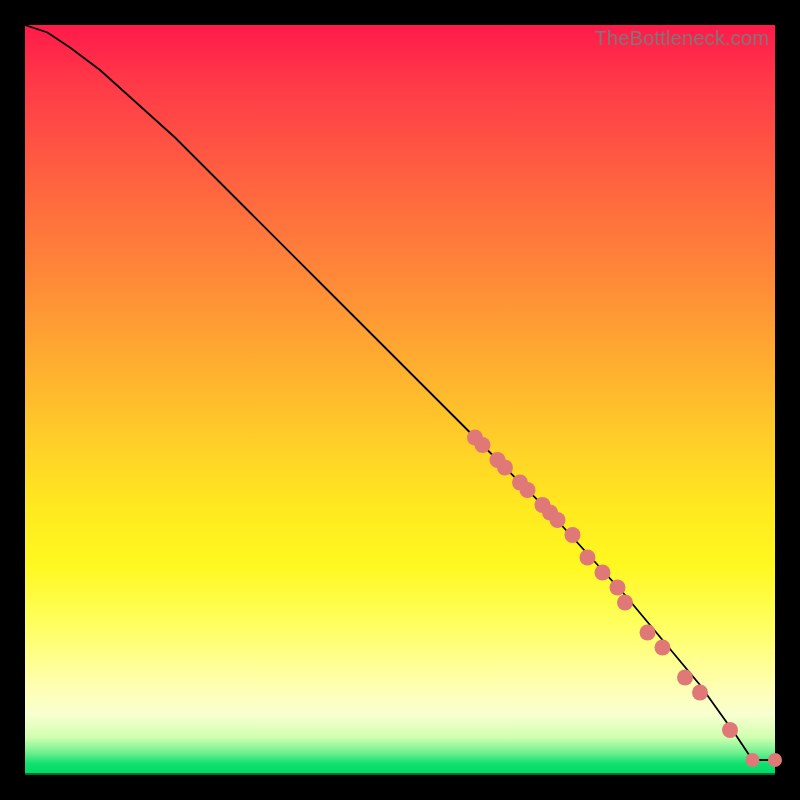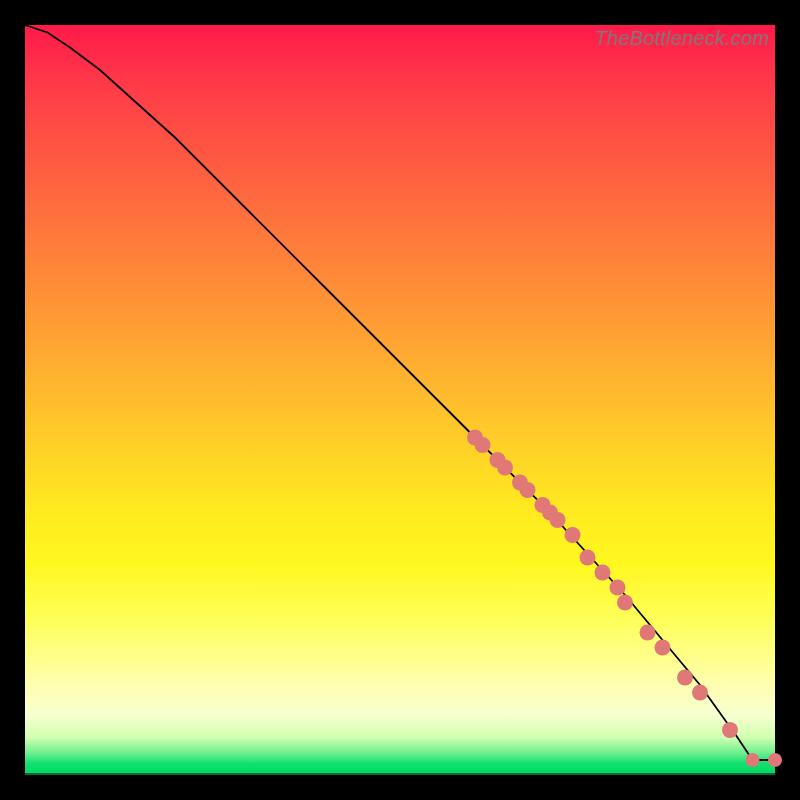--- a/index.html
+++ b/index.html
@@ -45,21 +45,20 @@
   }
   .watermark {
     position: absolute;
     top: 2px;
     right: 6px;
     color: #7a7a7a;
     font-size: 20px;
     font-weight: 400;
     letter-spacing: 0.2px;
     user-select: none;
-    font-style: italic;
   }
   svg.curve {
     position: absolute;
     left: 0;
     top: 0;
     width: 750px;
     height: 750px;
     overflow: visible;
   }
   .curve-path {

